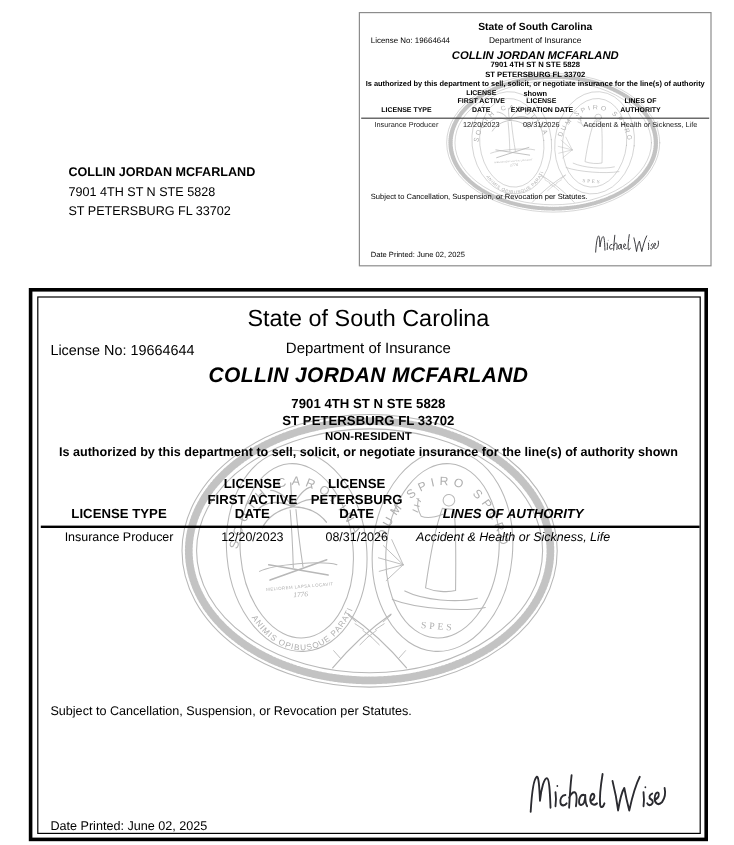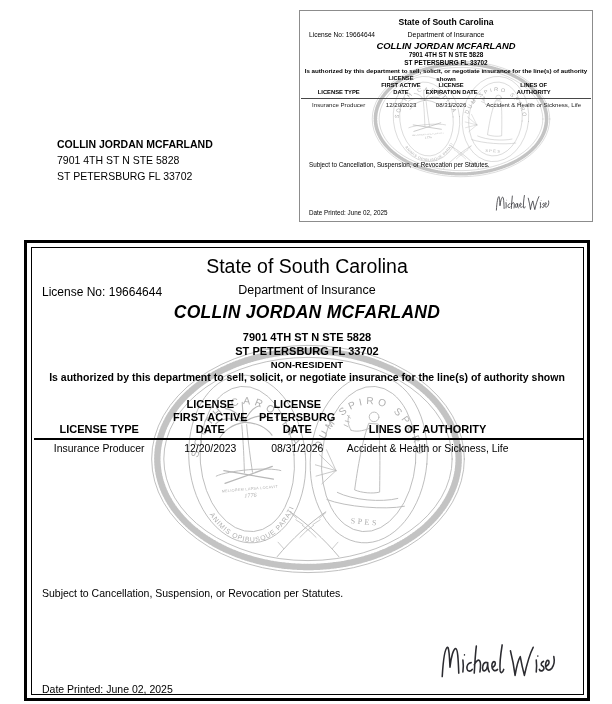--- a/index.html
+++ b/index.html
@@ -53,21 +53,21 @@
   .c-a1{top:88px;font-size:11px;}
   .c-a2{top:102px;font-size:11px;}
   .c-res{top:116px;font-size:9.5px;}
   .c-auth{top:128px;font-size:10.5px;white-space:nowrap;}
   .c-table{position:absolute;left:7px;width:549px;top:155px;box-sizing:border-box;padding-right:66px;}
   .c-table .t-head{display:flex;align-items:flex-end;font-size:11px;font-weight:bold;line-height:12.5px;}
   .c-table .t-rule{height:2.4px;background:#000;margin-top:2px;margin-right:-66px;}
   .c-table .t-row{display:flex;font-size:10.4px;margin-top:3px;}
   .c-table .cell{text-align:center;white-space:nowrap;}
   .c-table .cell span{display:block;}
-  .cc1{width:27%;}.cc2{width:19%;}.cc3{width:17%;}.cc4{width:37%;}
+  .cc1{width:27%;}.cc2{width:19%;}.cc3{width:17%;}.cc4{width:37%;font-style:italic;}
   .c-subject{left:15px;top:344px;font-size:10.5px;}
   .c-date{left:15px;top:440px;font-size:10.5px;}
   .c-sig{position:absolute;left:408px;top:388px;width:124px;height:56px;}
   .c-seal{position:absolute;left:119px;top:96px;width:324px;height:240px;z-index:0;}
 
   .seal-svg{width:100%;height:100%;display:block;}
   .sig-svg{width:100%;height:100%;display:block;}
   .hidden-defs{position:absolute;width:0;height:0;overflow:hidden;}
 </style>
 </head>

